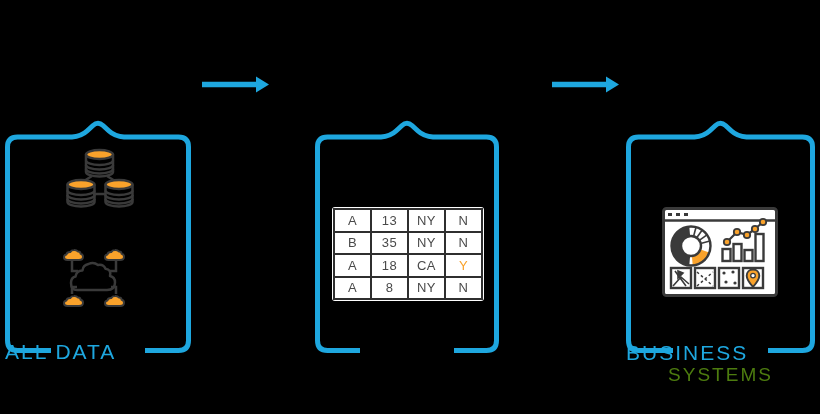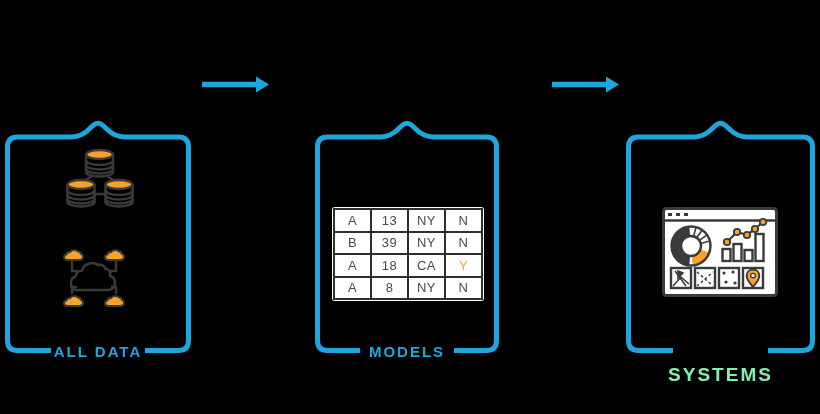--- a/index.html
+++ b/index.html
@@ -6,28 +6,28 @@
   .canvas{
     position:relative;width:820px;height:414px;background:#000;overflow:hidden;
     font-family:"Liberation Sans",sans-serif;
   }
   .stage{position:absolute;top:119px;height:295px;}
   #stage-all-data{left:5px;width:186px;}
   #stage-models{left:315px;width:184px;}
   #stage-business{left:626px;width:189px;}
   .bracket{position:absolute;left:0;top:0;}
   .stage-label{
-    position:absolute;left:0;right:0;top:225px;text-align:center;
-    color:#1EA7DF;font-weight:bold;font-size:15px;letter-spacing:2px;line-height:16px;
+    position:absolute;left:0;right:0;top:225px;
+    color:#1EA7DF;font-weight:normal;font-size:21px;letter-spacing:2px;line-height:16px;
     white-space:nowrap;
   }
   #stage-business .stage-label{top:226px;}
   .stage-label-2{
     position:absolute;left:0;right:0;top:246px;text-align:center;
-    color:#86efac;font-weight:bold;font-size:19px;letter-spacing:2px;line-height:19px;
+    color:#4d7c0f;font-weight:normal;font-size:19px;letter-spacing:2px;line-height:19px;
     white-space:nowrap;
   }
   .arrow{position:absolute;top:76px;}
   #arrow-1{left:202px;}
   #arrow-2{left:552px;}
   .icon{position:absolute;}
   #databases-icon{left:61px;top:29px;}
   #cloud-network-icon{left:57px;top:128px;}
   #dashboard-icon{left:36px;top:88px;}
   .table-wrap{
@@ -106,41 +106,40 @@
       <table class="models">
         <tbody>
           <tr>
             <td>A</td>
             <td>13</td>
             <td>NY</td>
             <td>N</td>
           </tr>
           <tr>
             <td>B</td>
-            <td>39</td>
+            <td>35</td>
             <td>NY</td>
             <td>N</td>
           </tr>
           <tr>
             <td>A</td>
             <td>18</td>
             <td>CA</td>
             <td class="hl">Y</td>
           </tr>
           <tr>
             <td>A</td>
             <td>8</td>
             <td>NY</td>
             <td>N</td>
           </tr>
         </tbody>
       </table>
     </div>
 
-    <div class="stage-label">MODELS</div>
   </section>
 
   <section class="stage" id="stage-business">
     <svg class="bracket" width="189" height="236" viewBox="0 0 189 236">
       <path d="M 47 231.5 L 12.5 231.5 Q 2.5 231.5 2.5 221.5 L 2.5 28 Q 2.5 18 12.5 18 L 68.5 18 Q 77.5 17.5 83.5 12 L 89.5 6.5 Q 94.5 2 99.5 6.5 L 105.5 12 Q 111.5 17.5 120.5 18 L 176.5 18 Q 186.5 18 186.5 28 L 186.5 221.5 Q 186.5 231.5 176.5 231.5 L 142 231.5" fill="none" stroke="#1EA7DF" stroke-width="5"></path>
     </svg>
 
     <svg id="dashboard-icon" class="icon" width="116" height="90" viewBox="0 0 116 90">
       <rect x="1.5" y="1.5" width="113" height="87" rx="3" fill="#FFFFFF" stroke="#3A3A3A" stroke-width="3"></rect>
       <line x1="1.5" y1="13.5" x2="114.5" y2="13.5" stroke="#3A3A3A" stroke-width="2.5"></line>
@@ -198,16 +197,17 @@
         <circle cx="71" cy="65" r="1.6"></circle>
         <circle cx="64" cy="75" r="1.6"></circle>
         <circle cx="73" cy="76" r="1.6"></circle>
       </g>
       <g>
         <path d="M91 62.5 C94.8 62.5 97.3 65.3 97.3 68.7 C97.3 73 91 79.8 91 79.8 C91 79.8 84.7 73 84.7 68.7 C84.7 65.3 87.2 62.5 91 62.5 Z" fill="#F9A22B" stroke="#3A3A3A" stroke-width="1.9"></path>
         <circle cx="91" cy="68.6" r="2.3" fill="#FFFFFF" stroke="#3A3A3A" stroke-width="1.3"></circle>
       </g>
     </svg>
 
+    <div class="stage-label">BUSINESS</div>
     <div class="stage-label-2">SYSTEMS</div>
   </section>
 
 </div>
 
 </body></html>

